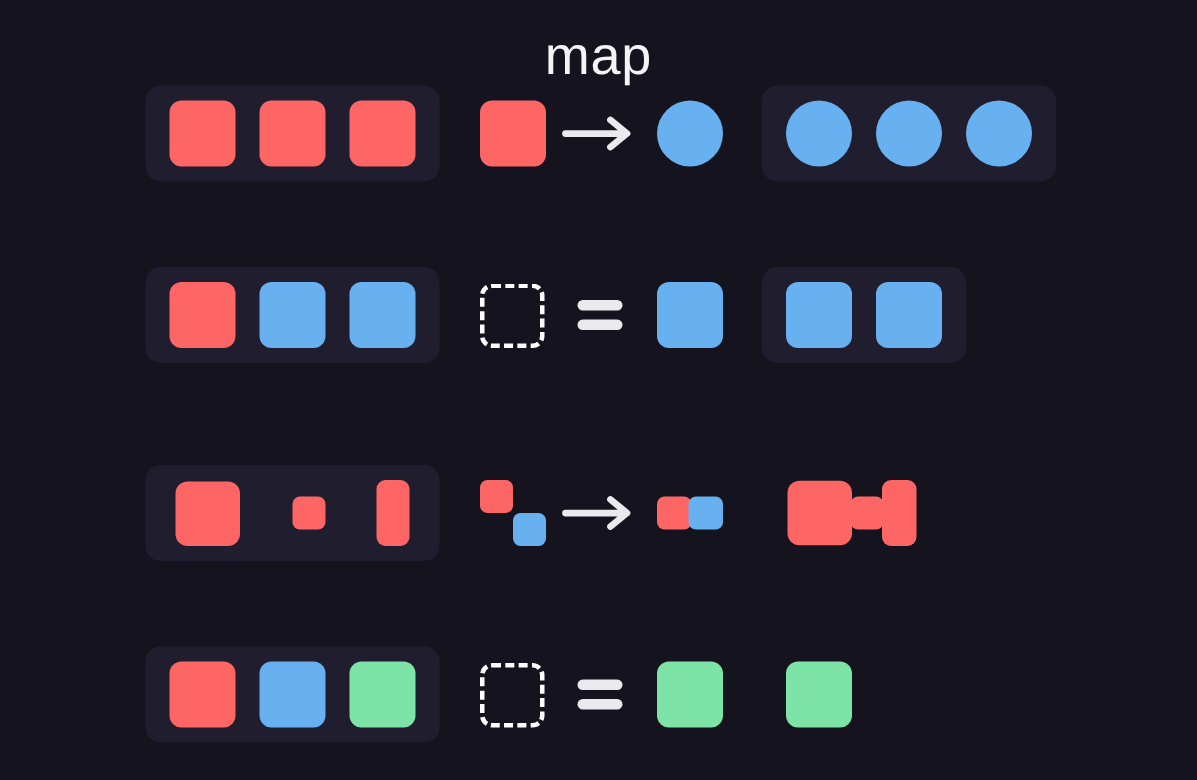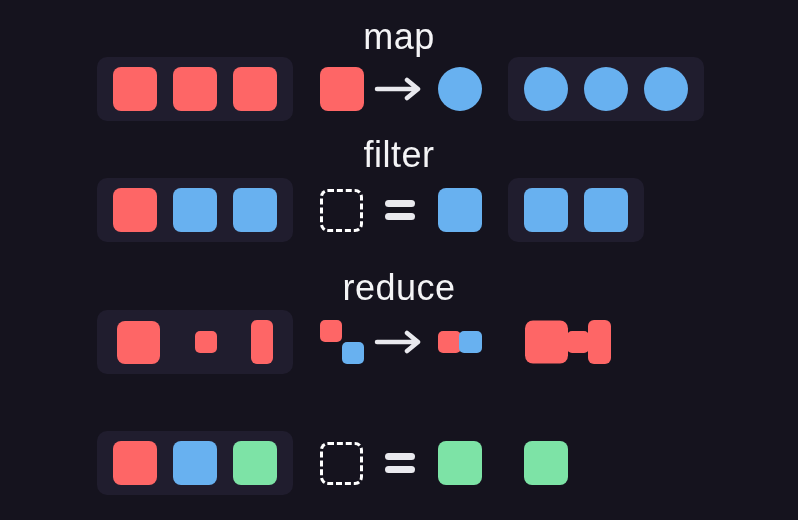--- a/index.html
+++ b/index.html
@@ -89,21 +89,20 @@
     <span class="to">
         <div class="shape circle-blue"></div>
       </span>
   </div>
   <div class="tray w3 zone-out s-map">
       <div class="shape circle-blue"></div>
       <div class="shape circle-blue"></div>
       <div class="shape circle-blue"></div>
     </div>
 
-  <h2 class="title t-filter">filter</h2>
   <div class="tray w3 zone-in s-filter">
       <div class="shape square-red"></div>
       <div class="shape square-blue"></div>
       <div class="shape square-blue"></div>
     </div>
   <div class="rule s-filter">
     <span class="from">
         <div class="shape square-dashed"></div>
       </span>
     <span class="equals">
@@ -112,21 +111,20 @@
     </span>
     <span class="to">
         <div class="shape square-blue"></div>
       </span>
   </div>
   <div class="tray w2 zone-out s-filter">
       <div class="shape square-blue"></div>
       <div class="shape square-blue"></div>
     </div>
 
-  <h2 class="title t-reduce">reduce</h2>
   <div class="tray w3 spread zone-in s-reduce">
       <div class="shape square-red-lg"></div>
       <div class="shape square-red-sm"></div>
       <div class="shape rect-red-tall"></div>
     </div>
   <div class="rule s-reduce">
     <span class="from">
         <div class="shape pair-diagonal"></div>
       </span>
     <svg class="arrow" width="48" height="24" viewBox="0 0 48 24">

